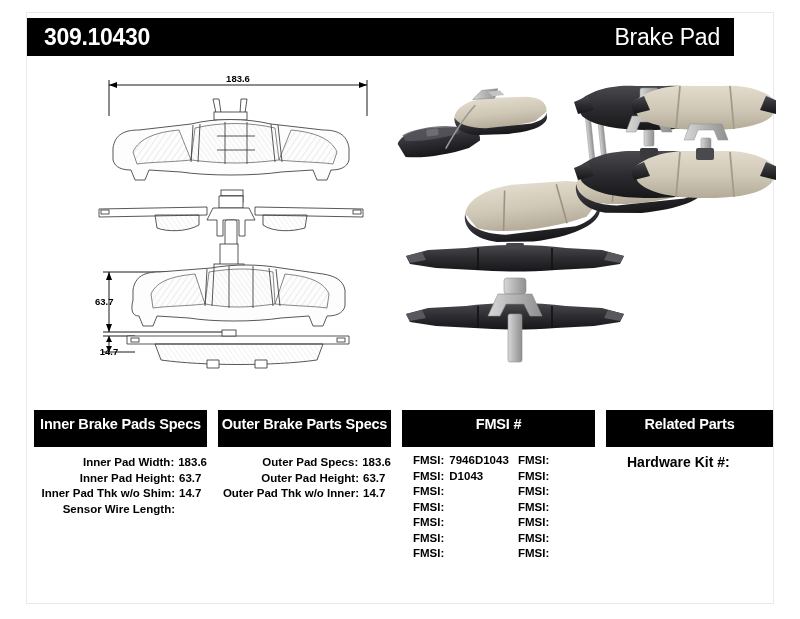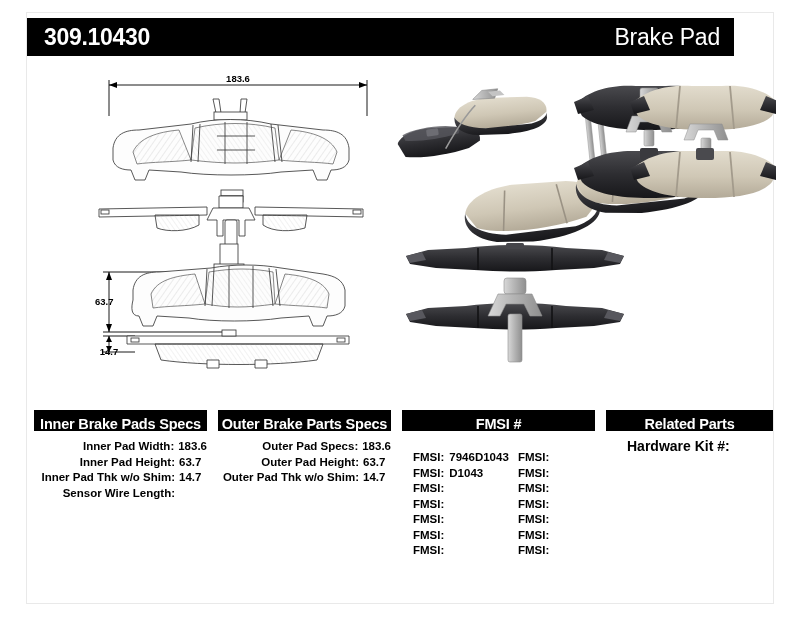--- a/index.html
+++ b/index.html
@@ -96,21 +96,21 @@
     width: 746px;
     height: 130px;
   }
   .col {
     position: absolute;
     top: 0;
   }
   .col-head {
     background: #000000;
     color: #ffffff;
-    height: 21px;
+    height: 37px;
     line-height: 29px;
     text-align: center;
     font-size: 14.5px;
     font-weight: bold;
     letter-spacing: -0.2px;
     white-space: nowrap;
     overflow: hidden;
     margin-left: 7px;
   }
   .col-body {
@@ -136,21 +136,21 @@
   .col-outer  { left: 184px; width: 180px; }
   .col-fmsi   { left: 368px; width: 200px; }
   .col-rel    { left: 572px; width: 174px; }
 
   .col-inner .kv-label { width: 148px; }
   .col-outer .kv-label { width: 148px; }
 
   
   .fmsi-grid {
     position: relative;
-    padding-top: 20px;
+    padding-top: 7px;
     padding-left: 18px;
     font-size: 11.5px;
     font-weight: bold;
   }
   .fmsi-row {
     display: flex;
     height: 15.5px;
     white-space: nowrap;
   }
   .fmsi-cell { display: flex; }
@@ -513,21 +513,21 @@
       <div class="col-body">
         <div class="kv-row">
           <span class="kv-label">Outer Pad Specs:</span>
           <span class="kv-value">183.6</span>
         </div>
         <div class="kv-row">
           <span class="kv-label">Outer Pad Height:</span>
           <span class="kv-value">63.7</span>
         </div>
         <div class="kv-row">
-          <span class="kv-label">Outer Pad Thk w/o Shim:</span>
+          <span class="kv-label">Outer Pad Thk w/o Inner:</span>
           <span class="kv-value">14.7</span>
         </div>
         <div class="kv-row">
           <span class="kv-label"></span>
           <span class="kv-value"></span>
         </div>
       </div>
     </div>
 
     <div class="col col-fmsi">

